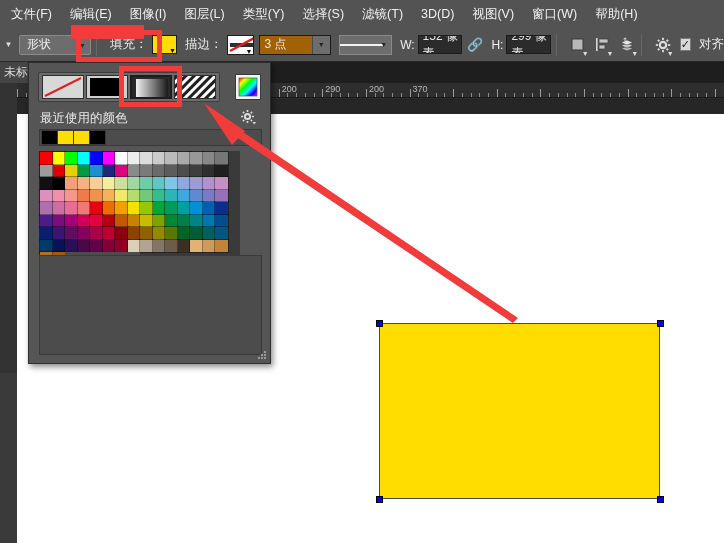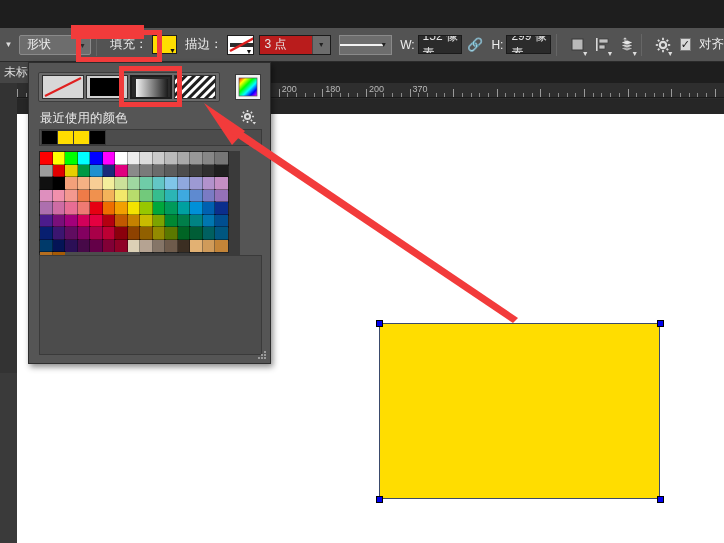--- a/index.html
+++ b/index.html
@@ -62,21 +62,21 @@
   }
   .stroke-btn {
     width: 32px; height: 20px; margin-left:5px;
     border:1px solid #1d1d1d; background:#ffffff; position:relative;
     overflow:hidden;
   }
   .stroke-btn .sb-caret {
     position:absolute; right:0px; bottom:-1px; font-size:7px; color:#111; line-height:7px;
   }
   .num-field {
-    height:20px; width:88px; background:#b91c1c; border:1px solid #1b1b1b;
+    height:20px; width:88px; background:#a16207; border:1px solid #1b1b1b;
     color:#e6e6e6; font-size:12px; display:flex; align-items:center;
     padding-left:5px; margin-left:5px; position:relative;
   }
   .num-field .nf-caret {
     position:absolute; right:0; top:0; bottom:0; width:18px;
     background:#6d6d6d; border-left:1px solid #4a4a4a;
     display:flex; align-items:center; justify-content:center;
     font-size:7px; color:#222;
   }
   .line-style {
@@ -232,20 +232,33 @@
   .anno-rect {
     position:absolute; border:5px solid #f23b3b; pointer-events:none;
   }
   .anno-arrow { position:absolute; left:0; top:0; pointer-events:none; }
 </style>
 </head>
 <body>
 
 <div id="app">
 
+  <div class="menubar">
+    <div class="menu-item">文件(F)</div>
+    <div class="menu-item">编辑(E)</div>
+    <div class="menu-item">图像(I)</div>
+    <div class="menu-item">图层(L)</div>
+    <div class="menu-item">类型(Y)</div>
+    <div class="menu-item">选择(S)</div>
+    <div class="menu-item">滤镜(T)</div>
+    <div class="menu-item">3D(D)</div>
+    <div class="menu-item">视图(V)</div>
+    <div class="menu-item">窗口(W)</div>
+    <div class="menu-item">帮助(H)</div>
+  </div>
 
   <div class="optionsbar">
 
     <div class="ob-caret">▼</div>
 
     <div class="tool-combo">
       <span>形状</span>
       <span class="tc-caret">▼</span>
     </div>
 
@@ -491,21 +504,21 @@
         <div class="rtick minor" style="left: 681.394px;"></div>
         <div class="rtick minor" style="left: 690.117px;"></div>
         <div class="rtick major" style="left: 698.84px;"></div>
         <div class="rtick minor" style="left: 707.563px;"></div>
         <div class="rlabel" style="left: 47.615px;">50</div>
         <div class="rlabel" style="left: 91.23px;">100</div>
         <div class="rlabel" style="left: 134.845px;">150</div>
         <div class="rlabel" style="left: 178.46px;">200</div>
         <div class="rlabel" style="left: 222.075px;">250</div>
         <div class="rlabel" style="left: 265.69px;">200</div>
-        <div class="rlabel" style="left: 309.305px;">180</div>
+        <div class="rlabel" style="left: 309.305px;">290</div>
         <div class="rlabel" style="left: 352.92px;">200</div>
         <div class="rlabel" style="left: 396.535px;">370</div>
       </div>
   </div>
 
   <div class="leftstrip">
     <div class="leftstrip-inner"></div>
   </div>
 
   <div class="fill-panel">

